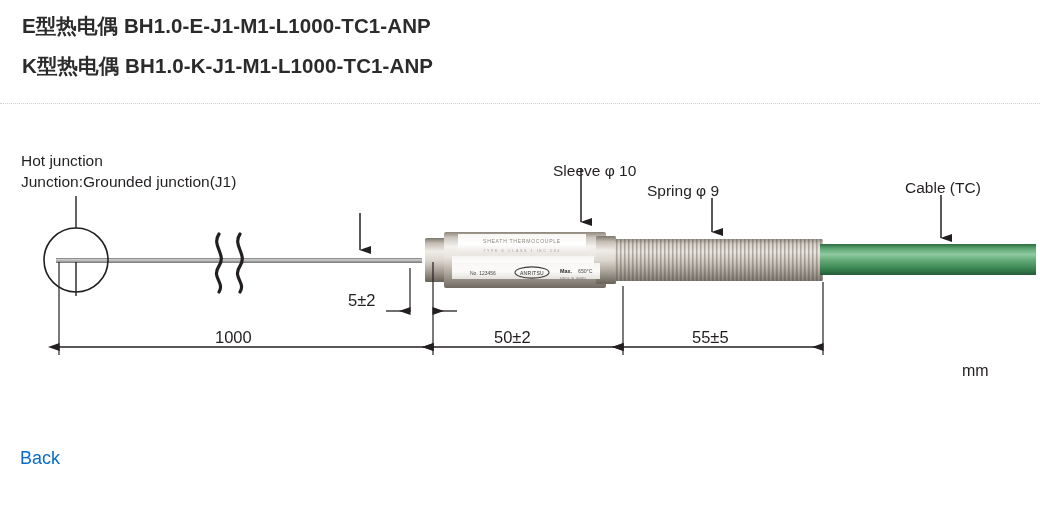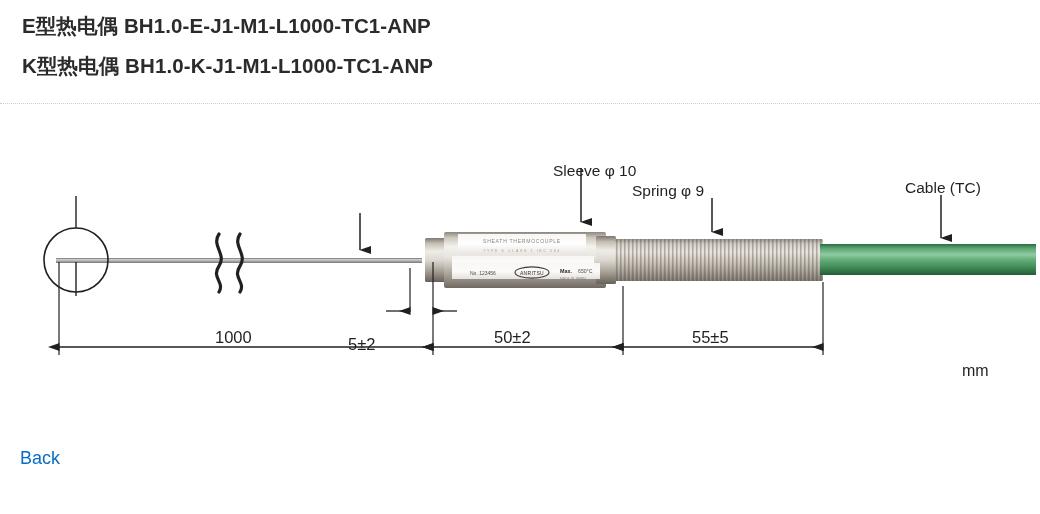--- a/index.html
+++ b/index.html
@@ -49,40 +49,40 @@
     position: absolute;
     font-size: 15.5px;
     line-height: 21px;
     color: #231f20;
     white-space: nowrap;
   }
 
   #anno-hot      { left: 21px;  top: 150px; }
   #anno-diameter { left: 317px; top: 150px; }
   #anno-sleeve   { left: 553px; top: 160px; }
-  #anno-spring   { left: 632px; top: 180px; }
+  #anno-spring   { left: 647px; top: 180px; }
   #anno-cable    { left: 905px; top: 177px; text-align: center; }
 
   .unit-label {
     position: absolute;
     left: 962px;
     top: 362px;
     font-size: 16px;
     color: #231f20;
   }
 
   
   .dim-text {
     position: absolute;
     font-size: 16.5px;
     color: #231f20;
     white-space: nowrap;
   }
   #dim-1000 { left: 215px; top: 328px; }
-  #dim-5    { left: 348px; top: 291px; margin-top: 44px; }
+  #dim-5    { left: 348px; top: 291px; }
   #dim-50   { left: 494px; top: 328px; }
   #dim-55   { left: 692px; top: 328px; }
 
   
   #back-link {
     position: absolute;
     left: 20px;
     top: 448px;
     font-size: 18px;
     color: #0a6cc4;
@@ -248,20 +248,24 @@
 
       <line x1="433" y1="347" x2="623" y2="347" marker-start="url(#arrowLeft)" marker-end="url(#arrowRight)"></line>
 
       <line x1="623" y1="347" x2="823" y2="347" marker-start="url(#arrowLeft)" marker-end="url(#arrowRight)"></line>
 
       <line x1="386" y1="311" x2="410" y2="311" marker-end="url(#arrowRight)"></line>
       <line x1="457" y1="311" x2="433" y2="311" marker-end="url(#arrowRight)"></line>
     </g>
   </svg>
 
+  <div class="anno" id="anno-hot">
+    <div>Hot junction</div>
+    <div>Junction:Grounded junction(J1)</div>
+  </div>
 
 
   <div class="anno" id="anno-sleeve">Sleeve φ 10</div>
 
   <div class="anno" id="anno-spring">Spring φ 9</div>
 
   <div class="anno" id="anno-cable">Cable (TC)</div>
 
   <div class="dim-text" id="dim-1000">1000</div>
   <div class="dim-text" id="dim-5">5±2</div>

